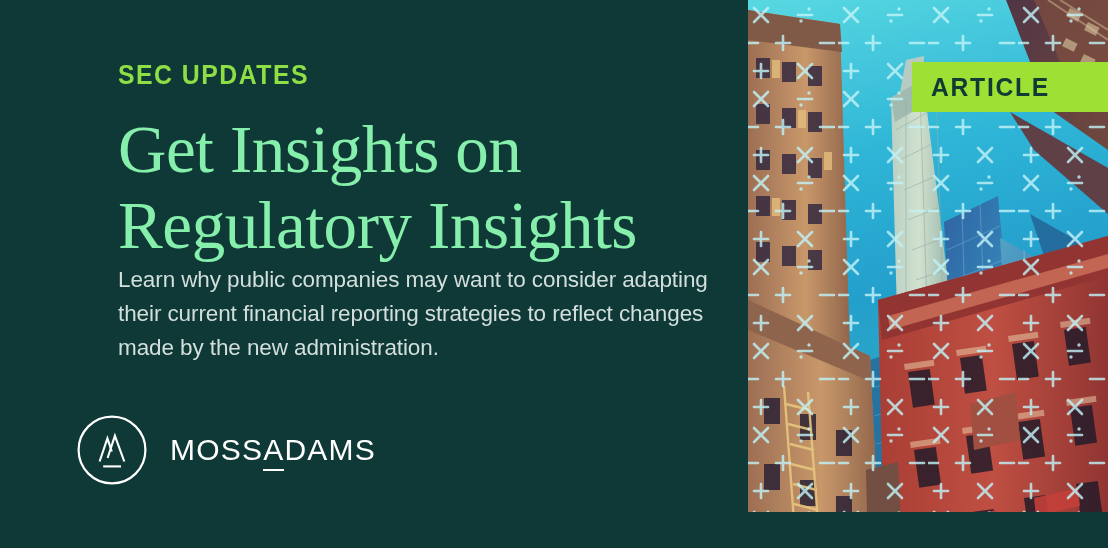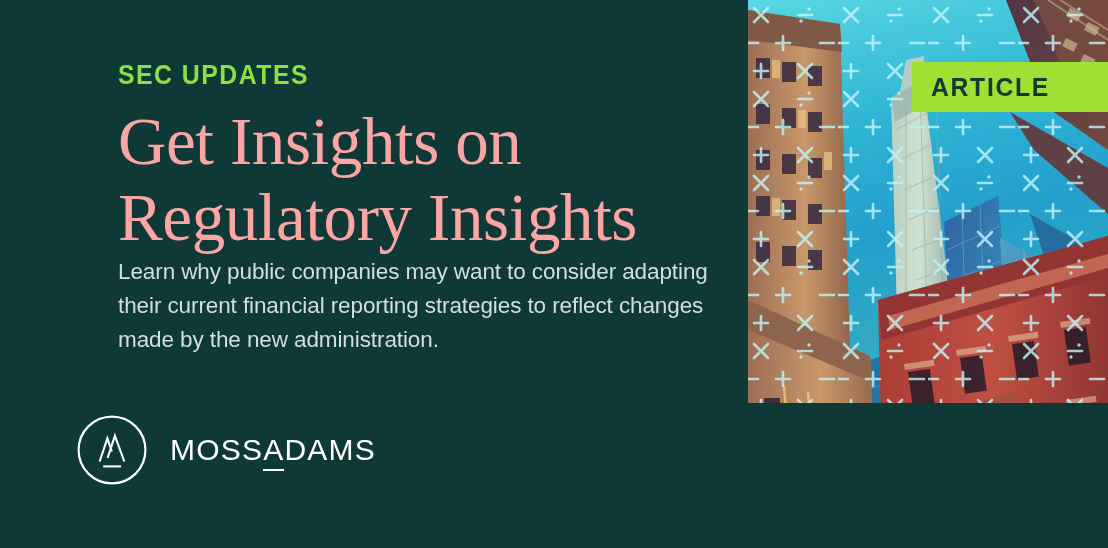--- a/index.html
+++ b/index.html
@@ -30,26 +30,26 @@
     font-weight:700;
     font-size:27px;
     letter-spacing:1.6px;
     color:#8ede45;
     text-transform:uppercase;
     line-height:1;
     transform:scaleX(0.92);
     transform-origin:left center;
   }
   .headline {
-    margin-top:14px;
+    margin-top:22px;
     font-family:"Liberation Serif","DejaVu Serif", serif;
     font-weight:400;
     font-size:67px;
     line-height:76px;
-    color:#fca5a5;
+    color:#86efac;
     letter-spacing:-0.4px;
     max-width:640px;
   }
   .headline .hl-line { display:block; white-space:nowrap; }
   .subcopy {
     font-family:"Liberation Sans", sans-serif;
     font-weight:400;
     font-size:22.5px;
     line-height:34px;
     color:#d3dfdc;
@@ -78,21 +78,21 @@
   }
   .logo-word .ul-a {
     border-bottom:2.4px solid #ffffff;
     padding-bottom:3px;
   }
 
   
   .photo {
     position:relative;
     width:360px;
-    height:403px;
+    height:512px;
     flex:0 0 360px;
     overflow:hidden;
     background:#0369a1;
   }
   .photo-layer { position:absolute; inset:0; }
 
   
   .sky {
     background:linear-gradient(168deg,#53d7e0 0%, #29b4d6 30%, #1c9ccb 55%, #2aa6c4 75%, #37b0c0 100%);
   }

